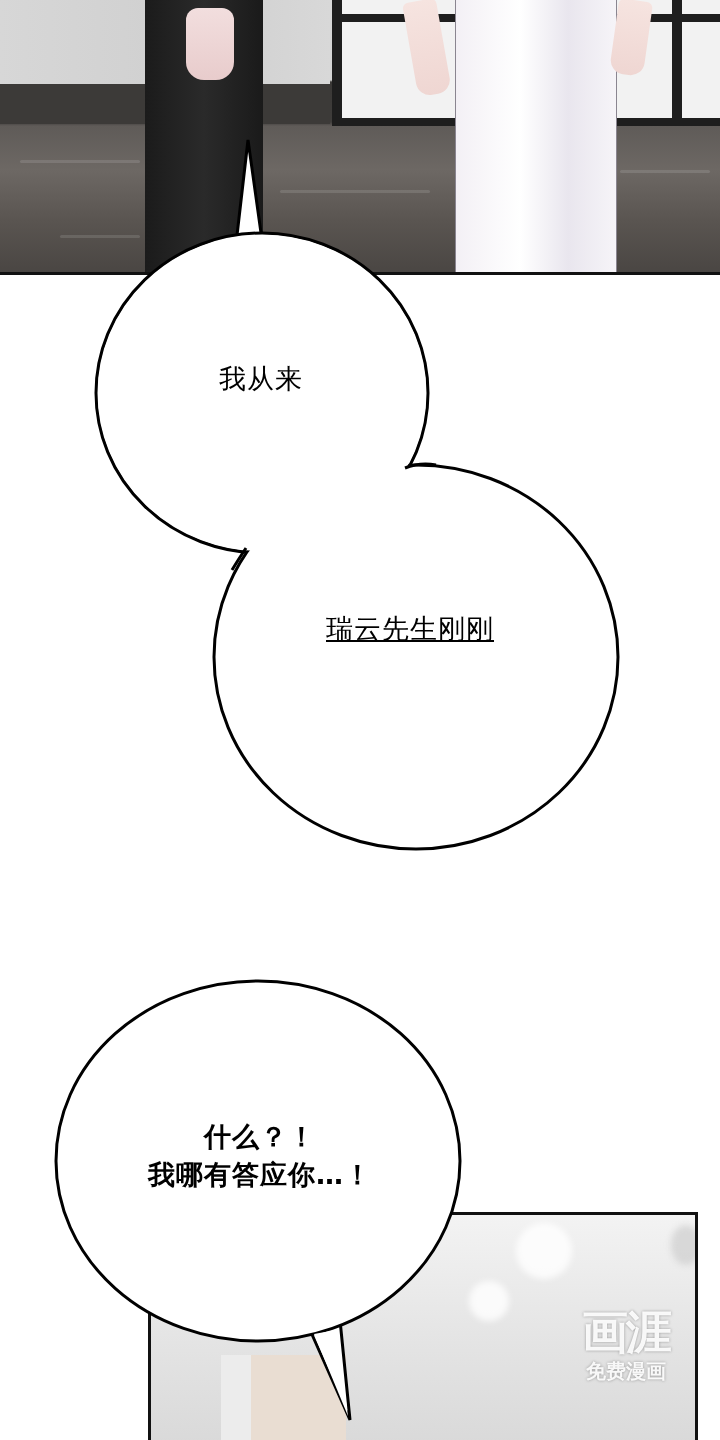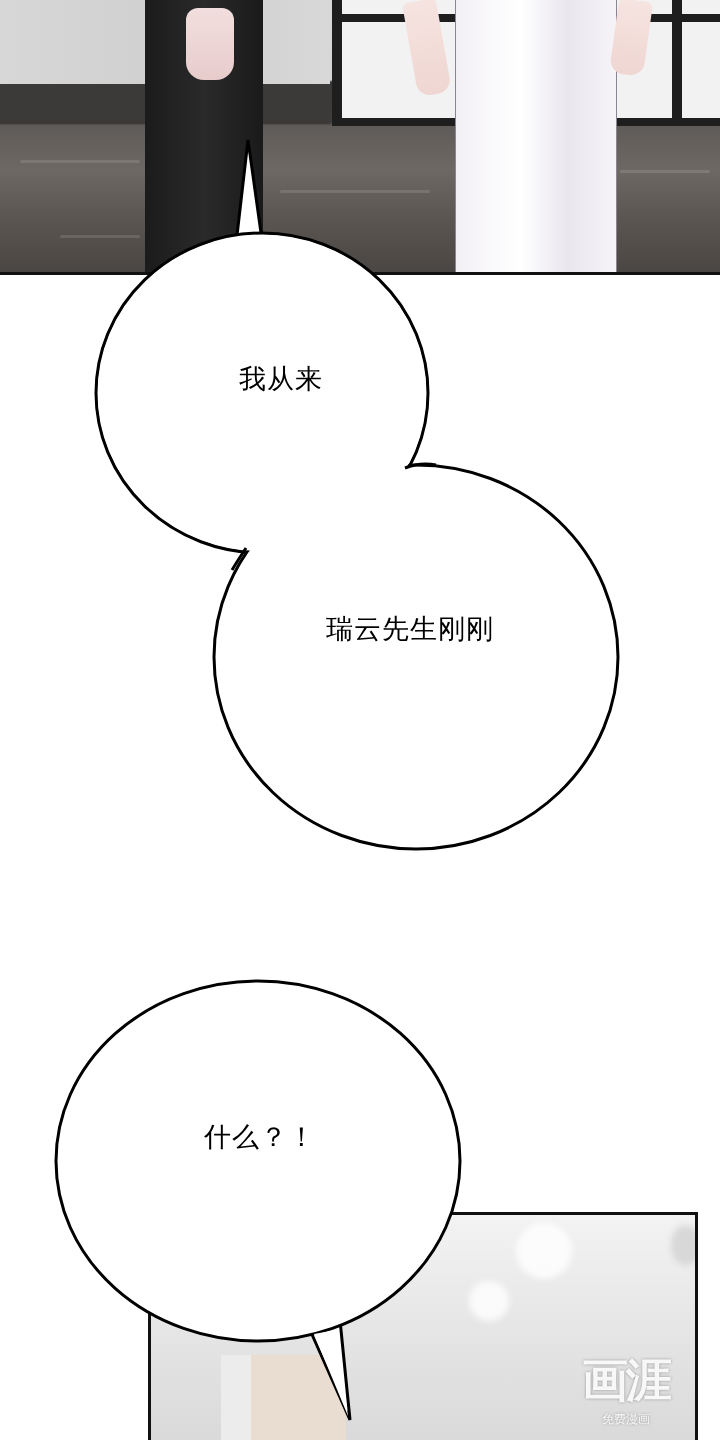--- a/index.html
+++ b/index.html
@@ -60,26 +60,26 @@
     background: linear-gradient(180deg, #f3f3f3, #e2e2e2 60%, #d8d8d8);
     overflow: hidden;
   }
   .bokeh { position: absolute; border-radius: 50%; background: rgba(255,255,255,0.8); filter: blur(3px); }
   .door-strip { position: absolute; top: 140px; height: 120px; }
   .speech {
     position: absolute; text-align: center; color: #000;
     font-size: 27px; line-height: 38px; letter-spacing: 1px;
   }
   .watermark {
-    position: absolute; left: 566px; top: 1354px; width: 120px; text-align: center;
+    position: absolute; left: 566px; top: 1306px; width: 120px; text-align: center;
     color: rgba(255,255,255,0.92);
     text-shadow: 0 0 3px rgba(0,0,0,0.35);
   }
   .wm-logo { font-size: 46px; font-weight: bold; line-height: 52px; letter-spacing: -2px; }
-  .wm-sub { font-size: 12px; line-height: 26px; }
+  .wm-sub { font-size: 20px; line-height: 26px; font-weight: bold; }
 </style>
 </head>
 <body>
 
 <div class="panel-top">
   <div class="wall-left"></div>
   <div class="baseboard"></div>
   <div class="window">
     <div class="mullion" style="left:0;top:0;width:10px;height:125px;"></div>
     <div class="mullion" style="left:0;top:14px;width:388px;height:8px;"></div>
@@ -116,28 +116,29 @@
   <ellipse cx="262" cy="393" rx="164" ry="158" fill="#ffffff"></ellipse>
   <path d="M405 468 Q 420 462 436 465" fill="none" stroke="#000" stroke-width="3"></path>
   <path d="M246 548 Q 238 560 232 570" fill="none" stroke="#000" stroke-width="3"></path>
 
   <path d="M310 1330 L350 1420 L340 1320 Z" fill="#ffffff" stroke="#000" stroke-width="3" stroke-linejoin="miter"></path>
 
   <ellipse cx="258" cy="1161" rx="202" ry="180" fill="#ffffff" stroke="#000" stroke-width="3"></ellipse>
   <path d="M314 1334 L348 1416 L336 1330 Z" fill="#ffffff"></path>
 </svg>
 
-<div class="speech" style="left:156px;top:360px;width:250px;">
+<div class="speech" style="left:136px;top:360px;width:250px;">
   <div>我从来</div>
 </div>
 
-<div class="speech" style="left:240px;top:610px;width:340px;">
+<div class="speech" style="left:240px;top:610px;width:340px;text-decoration:underline;">
   <div>瑞云先生刚刚</div>
 </div>
 
-<div class="speech" style="left:100px;top:1118px;width:320px;">
+<div class="speech" style="left:100px;top:1118px;width:320px;font-weight:bold;">
   <div>什么？！</div>
+  <div>我哪有答应你…！</div>
 </div>
 
 <div class="watermark">
   <div class="wm-logo">画涯</div>
   <div class="wm-sub">免费漫画</div>
 </div>
 
 </body></html>

